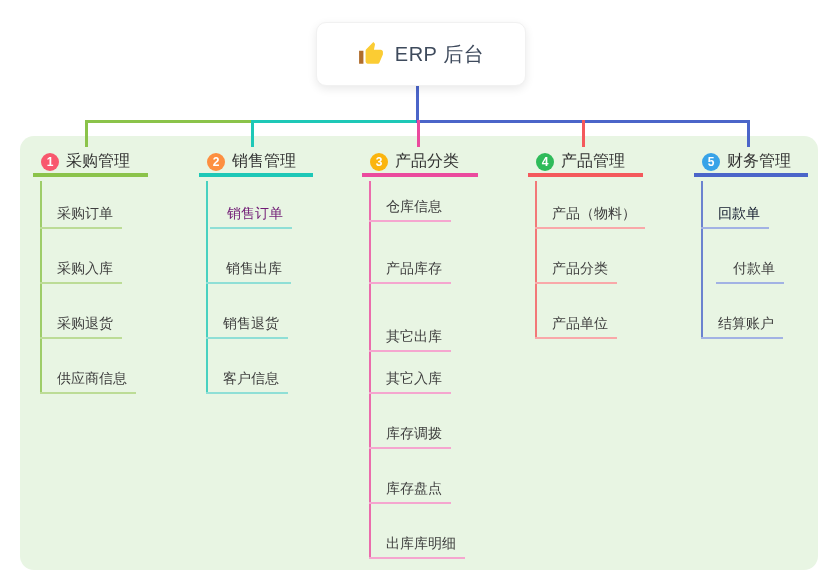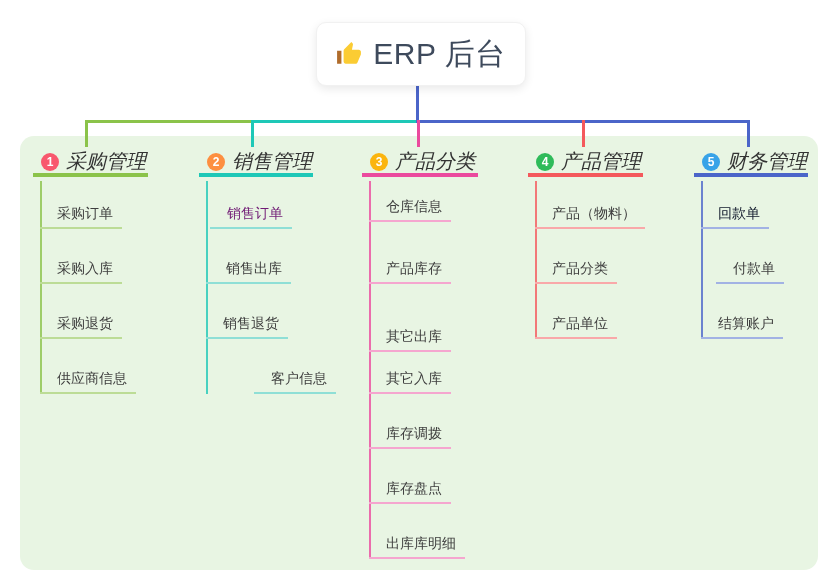--- a/index.html
+++ b/index.html
@@ -9,28 +9,28 @@
   .panel{position:absolute;left:20px;top:136px;width:798px;height:434px;
          border-radius:14px;}
 
   .line{position:absolute;}
 
   .root-node{position:absolute;left:316px;top:22px;width:208px;height:62px;
              background:#ffffff;border:1px solid #f1f1f1;border-radius:10px;
              box-shadow:0 3px 10px rgba(0,0,0,.09);
              display:flex;align-items:center;justify-content:center;gap:11px;
              z-index:5;}
-  .root-title{font-size:30px;font-weight:500;letter-spacing:.5px;}
+  .root-title{font-size:20px;font-weight:500;letter-spacing:.5px;}
   .thumb{display:flex;align-items:center;}
 
   .branch-header{position:absolute;height:27px;display:flex;align-items:center;
                  gap:7px;padding-left:8px;box-sizing:border-box;z-index:4;}
   .badge{width:18px;height:18px;border-radius:50%;color:#ffffff;font-size:12px;
          font-weight:700;text-align:center;line-height:18px;flex:0 0 auto;}
-  .branch-label{font-size:20px;font-weight:500;white-space:nowrap;font-style:italic;}
+  .branch-label{font-size:16px;font-weight:500;white-space:nowrap;}
 
   .child-node{position:absolute;height:26px;line-height:24px;font-size:14px;
               white-space:nowrap;padding:0 9px 0 17px;z-index:4;}
 </style>
 </head>
 <body>
 
 <div id="stage">
   <div class="panel" style="background: rgb(232, 245, 227);"></div>
 
@@ -70,21 +70,21 @@
       <div class="child-node" style="left: 40px; top: 256px; color: rgb(62, 62, 62); border-bottom: 2px solid rgb(188, 220, 150);">采购入库</div>
       <div class="child-node" style="left: 40px; top: 311px; color: rgb(62, 62, 62); border-bottom: 2px solid rgb(188, 220, 150);">采购退货</div>
       <div class="child-node" style="left: 40px; top: 366px; color: rgb(62, 62, 62); border-bottom: 2px solid rgb(188, 220, 150);">供应商信息</div>
       <div class="branch-header" style="left: 199px; top: 150px; width: 114px; border-bottom: 4px solid rgb(30, 200, 183);">
         <span class="badge" style="background: rgb(253, 143, 64);">2</span>
         <span class="branch-label" style="color: rgb(51, 51, 51);">销售管理</span>
       </div>
       <div class="child-node" style="left: 210px; top: 201px; color: #701a75; border-bottom: 2px solid rgb(143, 223, 214);">销售订单</div>
       <div class="child-node" style="left: 206px; top: 256px; color: rgb(62, 62, 62); border-bottom: 2px solid rgb(143, 223, 214); padding-left: 20px;">销售出库</div>
       <div class="child-node" style="left: 206px; top: 311px; color: rgb(62, 62, 62); border-bottom: 2px solid rgb(143, 223, 214);">销售退货</div>
-      <div class="child-node" style="left: 206px; top: 366px; color: rgb(62, 62, 62); border-bottom: 2px solid rgb(143, 223, 214); margin-left: 48px;">客户信息</div>
+      <div class="child-node" style="left: 206px; top: 366px; color: rgb(62, 62, 62); border-bottom: 2px solid rgb(143, 223, 214);">客户信息</div>
       <div class="branch-header" style="left: 362px; top: 150px; width: 116px; border-bottom: 4px solid rgb(235, 74, 158);">
         <span class="badge" style="background: rgb(251, 181, 15);">3</span>
         <span class="branch-label" style="color: rgb(51, 51, 51);">产品分类</span>
       </div>
       <div class="child-node" style="left: 369px; top: 194px; color: rgb(62, 62, 62); border-bottom: 2px solid rgb(245, 166, 207);">仓库信息</div>
       <div class="child-node" style="left: 369px; top: 256px; color: rgb(62, 62, 62); border-bottom: 2px solid rgb(245, 166, 207);">产品库存</div>
       <div class="child-node" style="left: 369px; top: 311px; color: rgb(62, 62, 62); border-bottom: 2px solid rgb(245, 166, 207); margin-top: 13px;">其它出库</div>
       <div class="child-node" style="left: 369px; top: 366px; color: rgb(62, 62, 62); border-bottom: 2px solid rgb(245, 166, 207);">其它入库</div>
       <div class="child-node" style="left: 369px; top: 421px; color: rgb(62, 62, 62); border-bottom: 2px solid rgb(245, 166, 207);">库存调拨</div>
       <div class="child-node" style="left: 369px; top: 476px; color: rgb(62, 62, 62); border-bottom: 2px solid rgb(245, 166, 207);">库存盘点</div>

